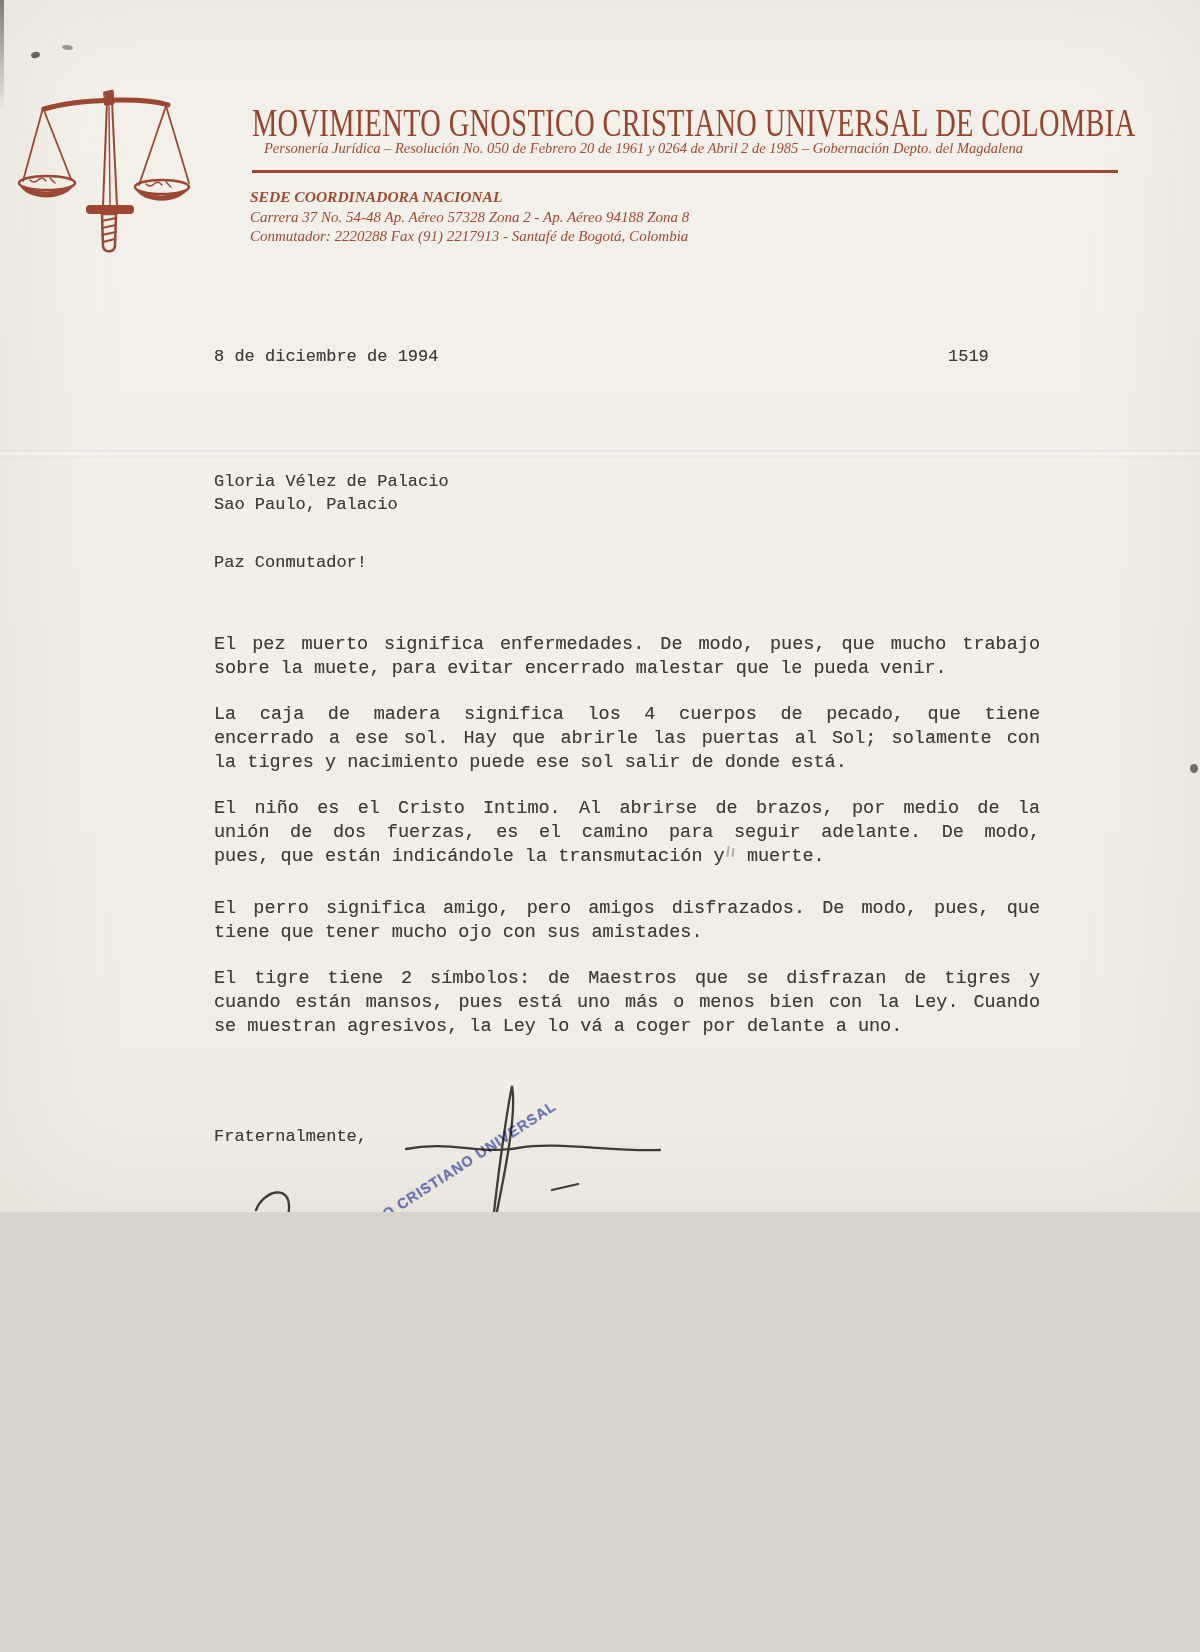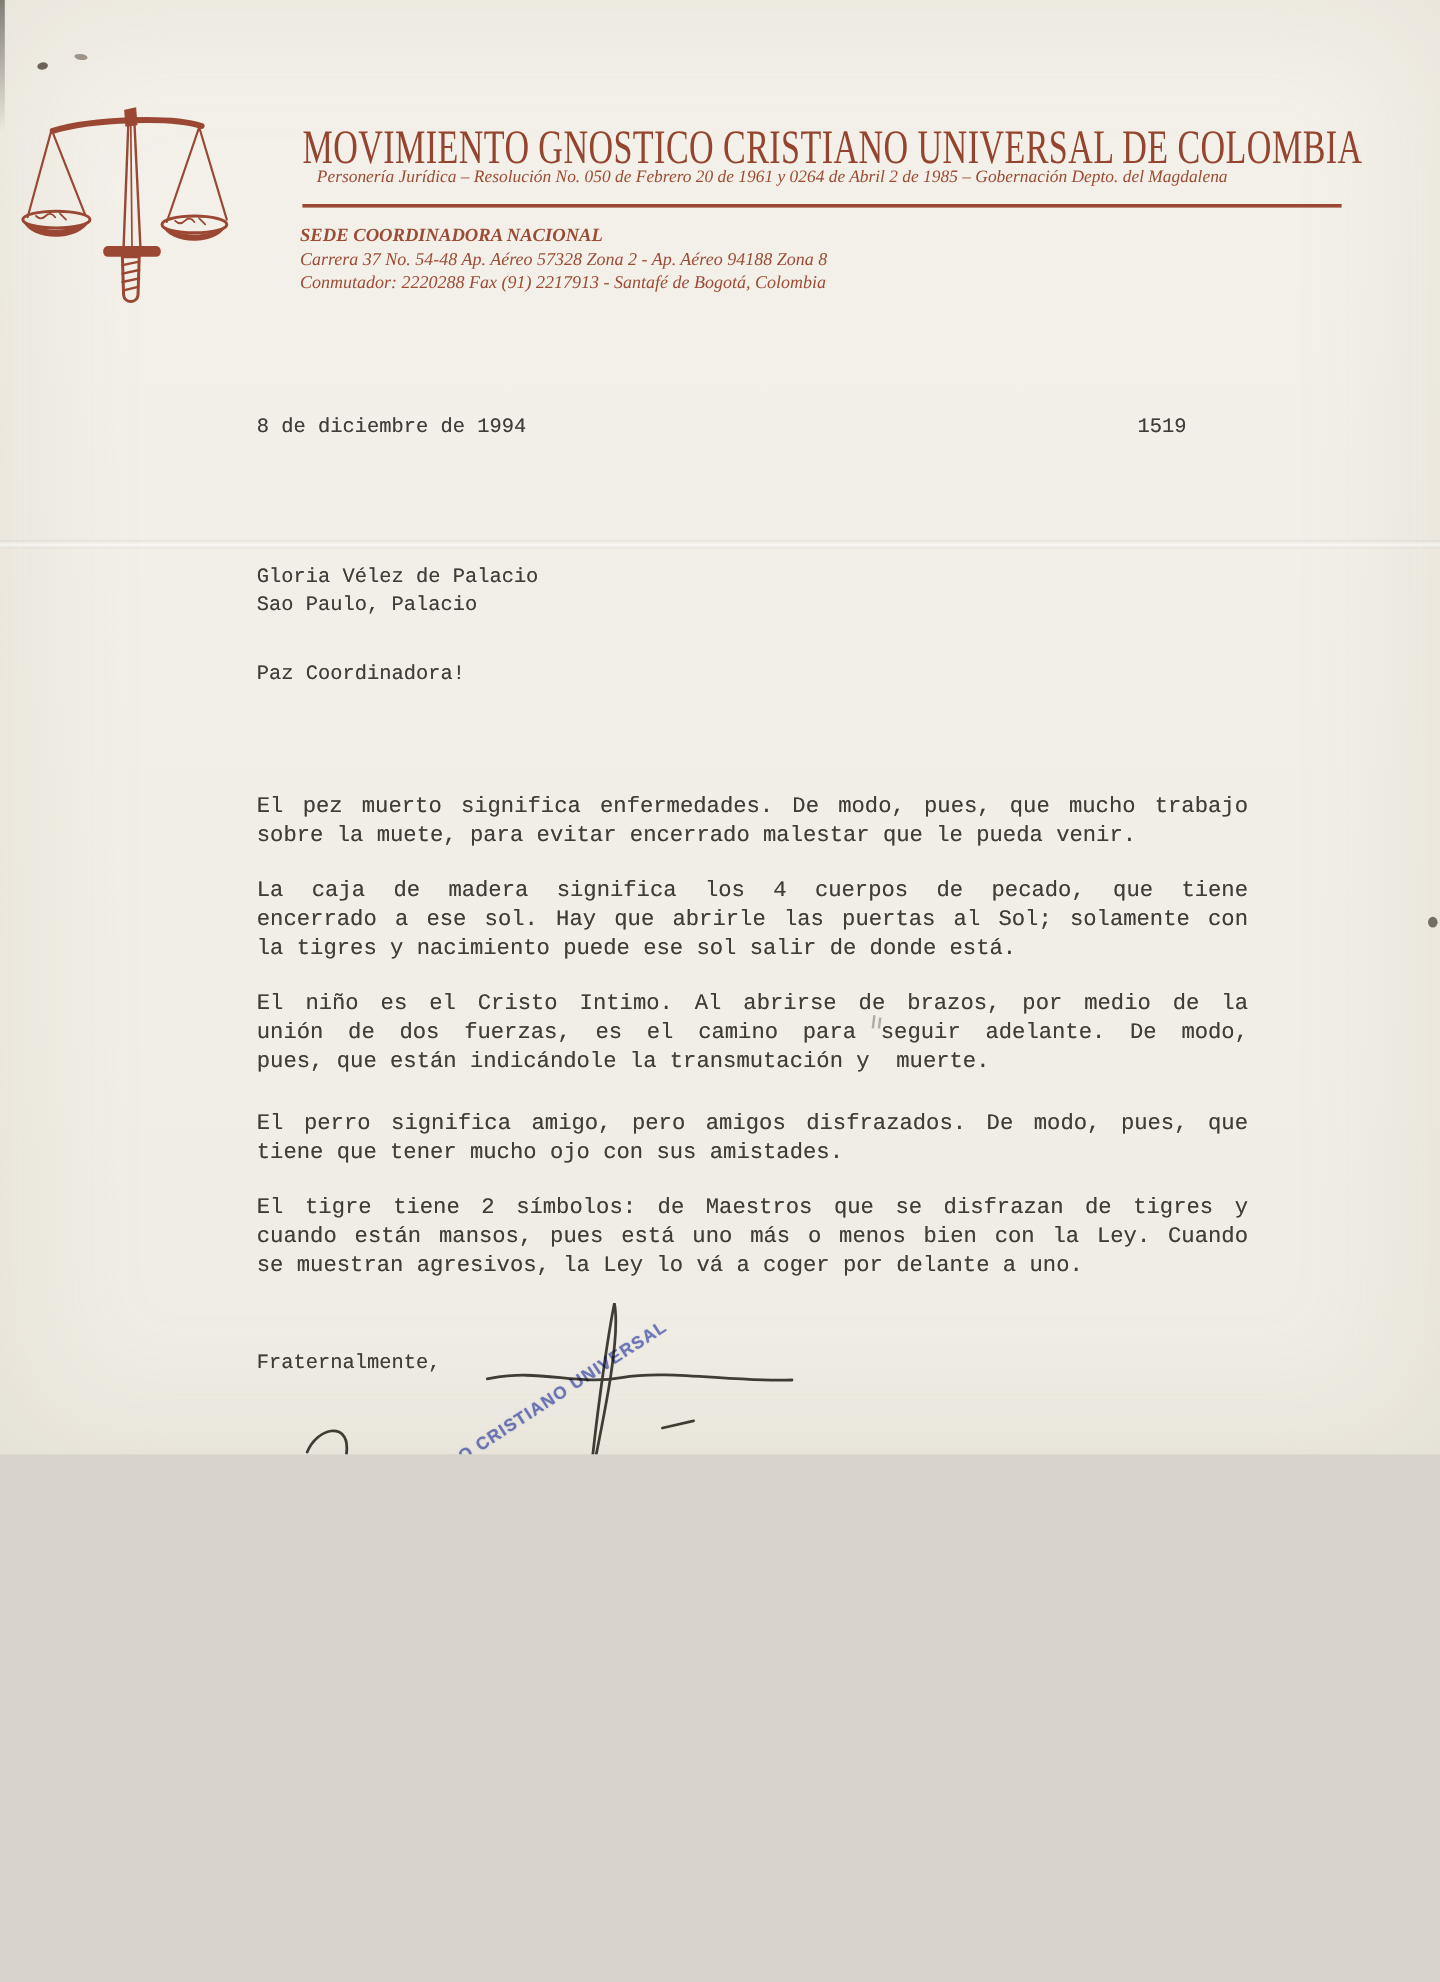--- a/index.html
+++ b/index.html
@@ -36,21 +36,21 @@
   
   .tw{
     font-family:"Liberation Mono","DejaVu Sans Mono",monospace;
     font-size:17px;color:#403d38;white-space:pre;
     text-shadow:0 0 .5px rgba(64,61,56,.55);
   }
   .dateline{position:absolute;left:214px;top:347px;}
   .folio{position:absolute;left:948px;top:347px;}
   .recipient{position:absolute;left:214px;top:470px;line-height:23px;}
   .salutation{position:absolute;left:214px;top:553px;}
-  .paras{position:absolute;left:214px;top:633px;width:826px;margin-top:28px;}
+  .paras{position:absolute;left:214px;top:633px;width:826px;}
   .para{margin:0 0 22px 0;}
   .paras .para:nth-child(4){margin-top:28px;}
   .line{
     font-family:"Liberation Mono","DejaVu Sans Mono",monospace;
     font-size:18.5px;color:#403d38;line-height:24px;height:24px;
     text-shadow:0 0 .5px rgba(64,61,56,.55);white-space:pre-wrap;
   }
   .line.just{text-align:justify;text-align-last:justify;white-space:normal;}
   .closing{position:absolute;left:214px;top:1127px;}
   .signer{position:absolute;left:230px;top:1220px;}
@@ -118,21 +118,21 @@
   <div class="lh-addr2">Conmutador: 2220288 Fax (91) 2217913 - Santafé de Bogotá, Colombia</div>
 
   <div class="tw dateline">8 de diciembre de 1994</div>
   <div class="tw folio">1519</div>
 
   <div class="recipient">
     <div class="tw">Gloria Vélez de Palacio</div>
     <div class="tw">Sao Paulo, Palacio</div>
   </div>
 
-  <div class="tw salutation">Paz Coordinadora!</div>
+  <div class="tw salutation">Paz Conmutador!</div>
 
   <div class="paras">
       <div class="para">
         <div class="line just">El pez muerto significa enfermedades. De modo, pues, que mucho trabajo</div>
         <div class="line">sobre la muete, para evitar encerrado malestar que le pueda venir.</div>
       </div>
       <div class="para">
         <div class="line just">La caja de madera significa los 4 cuerpos de pecado, que tiene</div>
         <div class="line just">encerrado a ese sol. Hay que abrirle las puertas al Sol; solamente con</div>
         <div class="line">la tigres y nacimiento puede ese sol salir de donde está.</div>

